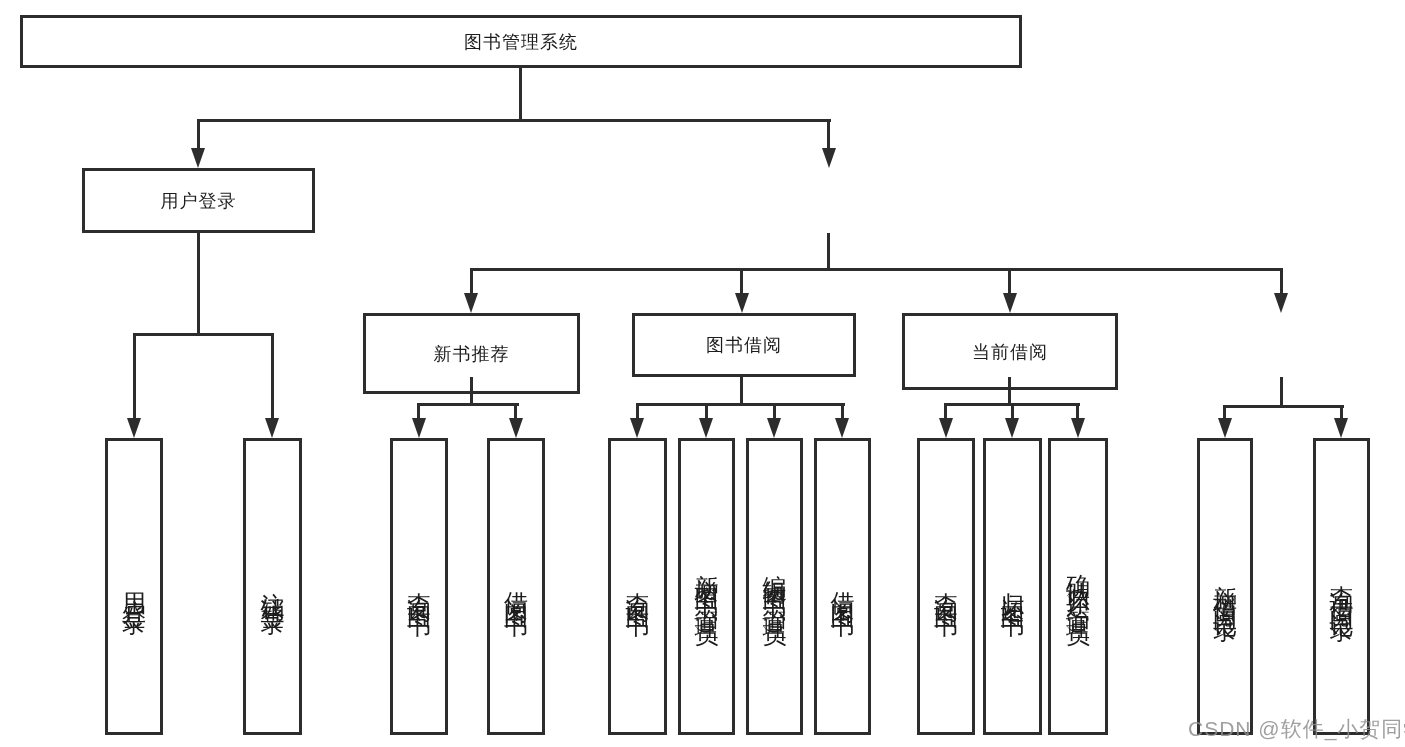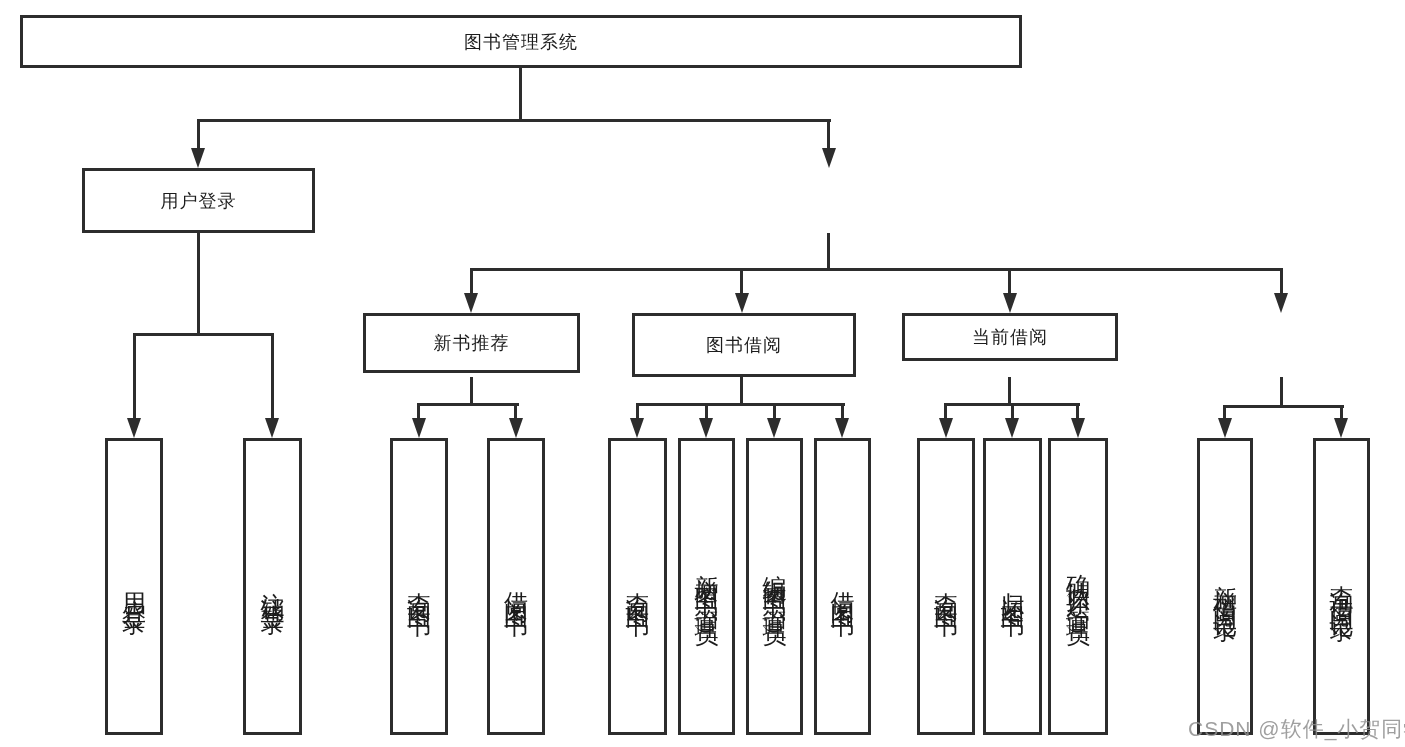--- a/index.html
+++ b/index.html
@@ -74,27 +74,27 @@
   <div class="hl" style="left:470px;top:268px;width:813px;"></div>
   <div class="vl" style="left:470px;top:268px;height:28px;"></div>
   <div class="tri" style="left:464px;top:293px;"></div>
   <div class="vl" style="left:740px;top:268px;height:28px;"></div>
   <div class="tri" style="left:735px;top:293px;"></div>
   <div class="vl" style="left:1008px;top:268px;height:28px;"></div>
   <div class="tri" style="left:1003px;top:293px;"></div>
   <div class="vl" style="left:1280px;top:268px;height:28px;"></div>
   <div class="tri" style="left:1274px;top:293px;"></div>
 
-  <div class="box hbox" style="left:363px;top:313px;width:217px;height:60px;justify-content:center;">
+  <div class="box hbox" style="left:363px;top:313px;width:217px;height:81px;justify-content:center;">
     <span>新书推荐</span>
   </div>
   <div class="box hbox" style="left:632px;top:313px;width:224px;height:64px;">
     <span>图书借阅</span>
   </div>
-  <div class="box hbox" style="left:902px;top:313px;width:216px;height:48px;">
+  <div class="box hbox" style="left:902px;top:313px;width:216px;height:77px;">
     <span>当前借阅</span>
   </div>
 
   <div class="vl" style="left:470px;top:377px;height:29px;"></div>
   <div class="hl" style="left:418px;top:403px;width:101px;"></div>
   <div class="vl" style="left:417px;top:403px;height:19px;"></div>
   <div class="tri" style="left:412px;top:418px;"></div>
   <div class="vl" style="left:514px;top:403px;height:19px;"></div>
   <div class="tri" style="left:509px;top:418px;"></div>
 

